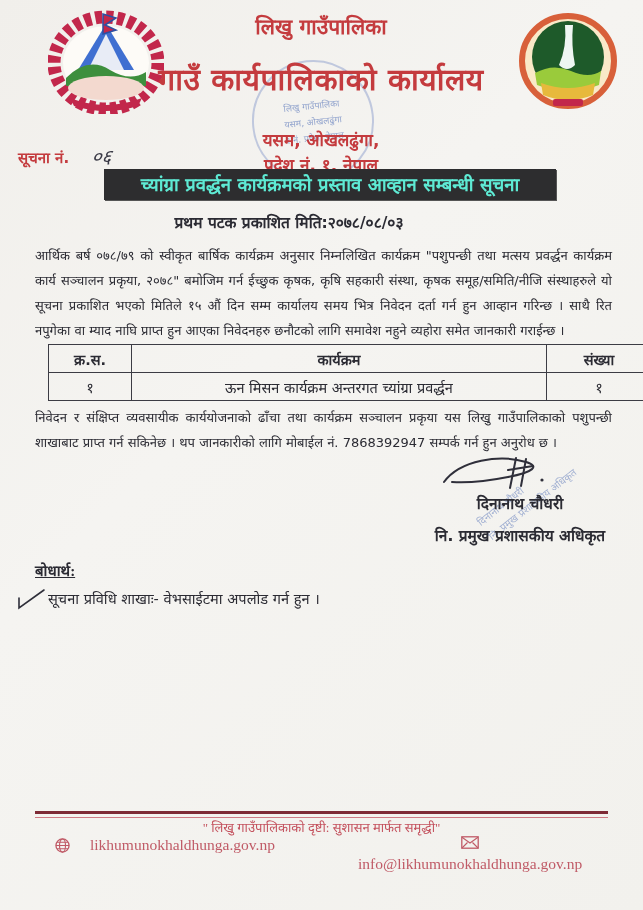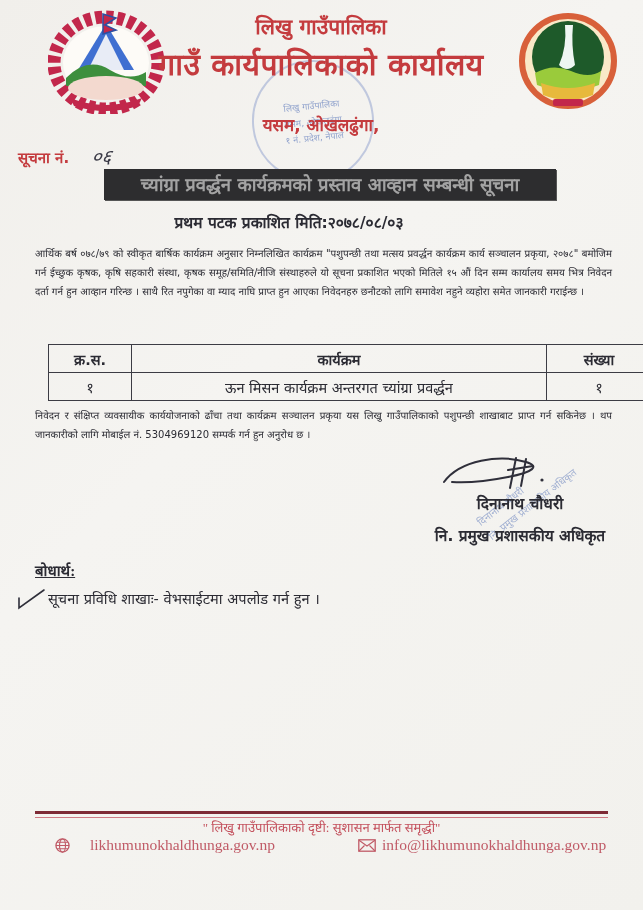--- a/index.html
+++ b/index.html
@@ -6,42 +6,42 @@
   .page{
     position:relative;width:643px;height:910px;margin:0 auto;overflow:hidden;
     background:linear-gradient(135deg,#f1efeb 0%,#f5f4f1 40%,#f2f1ed 100%);
     font-family:"DejaVu Sans",sans-serif;color:#2b2b33;
   }
   
   .emblem-left{position:absolute;left:48px;top:8px;width:116px;height:106px;}
   .emblem-right{position:absolute;left:513px;top:13px;width:110px;height:100px;}
   .header-center{position:absolute;left:151px;top:12px;width:340px;text-align:center;}
   .muni-name{font-size:21px;font-weight:bold;color:#c43b3e;}
-  .office-name{font-size:30px;font-weight:bold;color:#c43b3e;margin-top:3px;letter-spacing:.5px;}
+  .office-name{font-size:30px;font-weight:bold;color:#c43b3e;margin-top:18px;letter-spacing:.5px;}
   .addr{font-size:17px;font-weight:bold;color:#c43b3e;line-height:1.45;}
   .addr1{margin-top:29px;}
   .stamp-circle{
     position:absolute;left:252px;top:60px;width:118px;height:118px;border-radius:50%;
     border:2px solid rgba(72,104,182,.30);display:flex;flex-direction:column;justify-content:center;
     align-items:center;gap:3px;transform:rotate(-6deg);pointer-events:none;
   }
   .stamp-circle span{font-size:9px;color:rgba(62,96,176,.55);white-space:nowrap;}
   
   .notice-row{position:absolute;left:18px;top:143px;}
   .notice-label{font-size:15px;font-weight:bold;color:#c43b3e;text-align:center;}
   .notice-value{font-size:19px;font-style:italic;color:#3a3a46;margin-left:18px;display:inline-block;transform:skewX(-10deg);}
   
   .banner{
     position:absolute;left:104px;top:169px;width:452px;height:31px;background:#2d2d2f;
-    color:#a3a3a3;font-size:18.5px;font-weight:bold;text-align:center;line-height:31px;
+    color:#5eead4;font-size:18.5px;font-weight:bold;text-align:center;line-height:31px;
     box-shadow:1px 1px 0 #555;
   }
   .published{position:absolute;left:0;top:211px;width:578px;text-align:center;font-size:15.5px;font-weight:bold;}
   
-  .para{position:absolute;left:35px;width:577px;font-size:10px;line-height:1.92;text-align:justify;}
+  .para{position:absolute;left:35px;width:577px;font-size:13px;line-height:1.92;text-align:justify;}
   .para1{top:244px;}
   .para2{top:406px;}
   
   .ntable{position:absolute;left:48px;top:344px;width:604px;border-collapse:collapse;}
   .ntable th,.ntable td{
     border:1.6px solid #3c3c44;font-size:14.5px;text-align:center;padding:2px 4px;height:23px;font-weight:bold;
   }
   .ntable td{font-weight:normal;}
   .col-sn{width:74px;}.col-qty{width:96px;}
   
@@ -59,21 +59,21 @@
   .cc-line{position:absolute;left:48px;top:588px;font-size:14.6px;}
   .cc-check{position:absolute;left:16px;top:586px;}
   
   .footer-rule{position:absolute;left:35px;top:811px;width:573px;height:3px;
     border-top:3px solid #7e2b36;border-bottom:1px solid #cf7a84;}
   .tagline{position:absolute;left:0;top:818px;width:643px;text-align:center;
     font-size:13px;color:#c4525e;font-family:"Liberation Serif",serif;}
   .links{position:absolute;left:0;top:836px;width:643px;font-family:"Liberation Serif",serif;
     font-size:15.5px;color:#c05b67;}
   .link-web{position:absolute;left:55px;top:0;display:flex;align-items:center;gap:20px;}
-  .link-mail{position:absolute;left:358px;top:0;display:flex;align-items:center;gap:6px;}
+  .link-mail{position:absolute;left:358px;top:0;display:flex;align-items:center;gap:6px;flex-direction:column;}
 </style>
 </head>
 <body>
 
 <div class="page">
 
   <svg class="emblem-left" viewBox="0 0 116 106">
     <ellipse cx="58" cy="55" rx="52" ry="46" fill="none" stroke="#c2274b" stroke-width="13" stroke-dasharray="7 4"></ellipse>
     <ellipse cx="58" cy="55" rx="43" ry="37" fill="#fdfbf7"></ellipse>
     <polygon points="58,16 30,62 86,62" fill="#3f6fd1"></polygon>
@@ -96,20 +96,21 @@
   <div class="stamp-circle">
     <span>लिखु गाउँपालिका</span>
     <span>यसम, ओखलढुंगा</span>
     <span>१ नं. प्रदेश, नेपाल</span>
   </div>
 
   <div class="header-center">
     <div class="muni-name">लिखु गाउँपालिका</div>
     <div class="office-name">गाउँ कार्यपालिकाको कार्यालय</div>
     <div class="addr addr1">यसम, ओखलढुंगा,</div>
+    <div class="addr">प्रदेश नं. १, नेपाल</div>
   </div>
 
   <div class="notice-row">
     <span class="notice-label">सूचना नं.</span>
     <span class="notice-value">०६</span>
   </div>
 
   <div class="banner">च्यांग्रा प्रवर्द्धन कार्यक्रमको प्रस्ताव आव्हान सम्बन्धी सूचना</div>
 
   <div class="published">प्रथम पटक प्रकाशित मिति:२०७८/०८/०३</div>
@@ -126,21 +127,21 @@
     </thead>
     <tbody>
       <tr>
         <td>१</td>
         <td>ऊन मिसन कार्यक्रम अन्तरगत च्यांग्रा प्रवर्द्धन</td>
         <td>१</td>
       </tr>
     </tbody>
   </table>
 
-  <div class="para para2">निवेदन र संक्षिप्त व्यवसायीक कार्ययोजनाको ढाँचा तथा कार्यक्रम सञ्चालन प्रकृया यस लिखु गाउँपालिकाको पशुपन्छी शाखाबाट प्राप्त गर्न सकिनेछ । थप जानकारीको लागि मोबाईल नं. 5304969120 सम्पर्क गर्न हुन अनुरोध छ ।</div>
+  <div class="para para2">निवेदन र संक्षिप्त व्यवसायीक कार्ययोजनाको ढाँचा तथा कार्यक्रम सञ्चालन प्रकृया यस लिखु गाउँपालिकाको पशुपन्छी शाखाबाट प्राप्त गर्न सकिनेछ । थप जानकारीको लागि मोबाईल नं. 7868392947 सम्पर्क गर्न हुन अनुरोध छ ।</div>
 
   <svg class="sig" width="120" height="46" viewBox="0 0 120 46">
     <path d="M6 32 C 22 10, 62 4, 88 12 C 102 16, 96 22, 70 27 C 50 31, 30 33, 14 32" fill="none" stroke="#2f2f3a" stroke-width="2" stroke-linecap="round"></path>
     <path d="M78 8 L 72 38 M 88 9 L 83 36 M 70 20 L 95 16" fill="none" stroke="#2f2f3a" stroke-width="2" stroke-linecap="round"></path>
     <circle cx="104" cy="30" r="1.6" fill="#2f2f3a"></circle>
   </svg>
 
   <div class="stamp-diag">
     <span>दिनानाथ चौधरी</span>
     <span>नि. प्रमुख प्रशासकीय अधिकृत</span>

